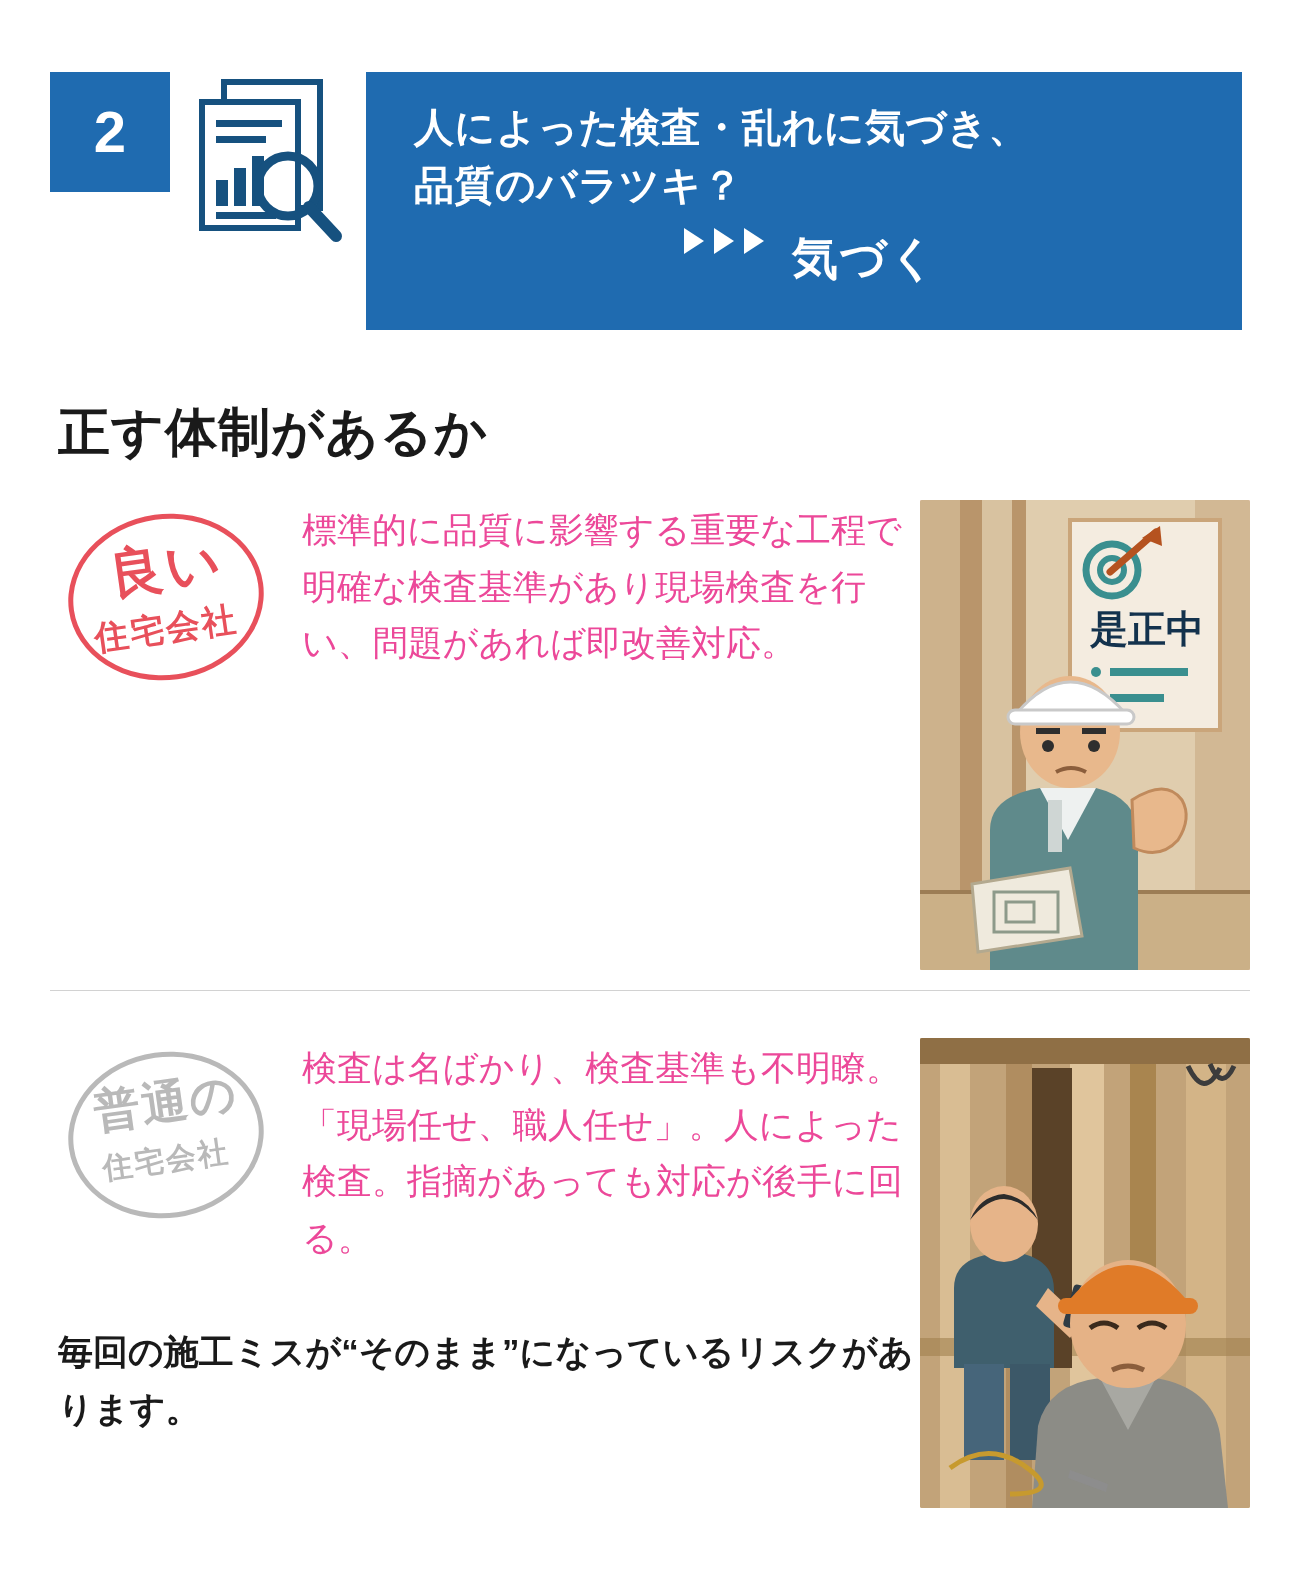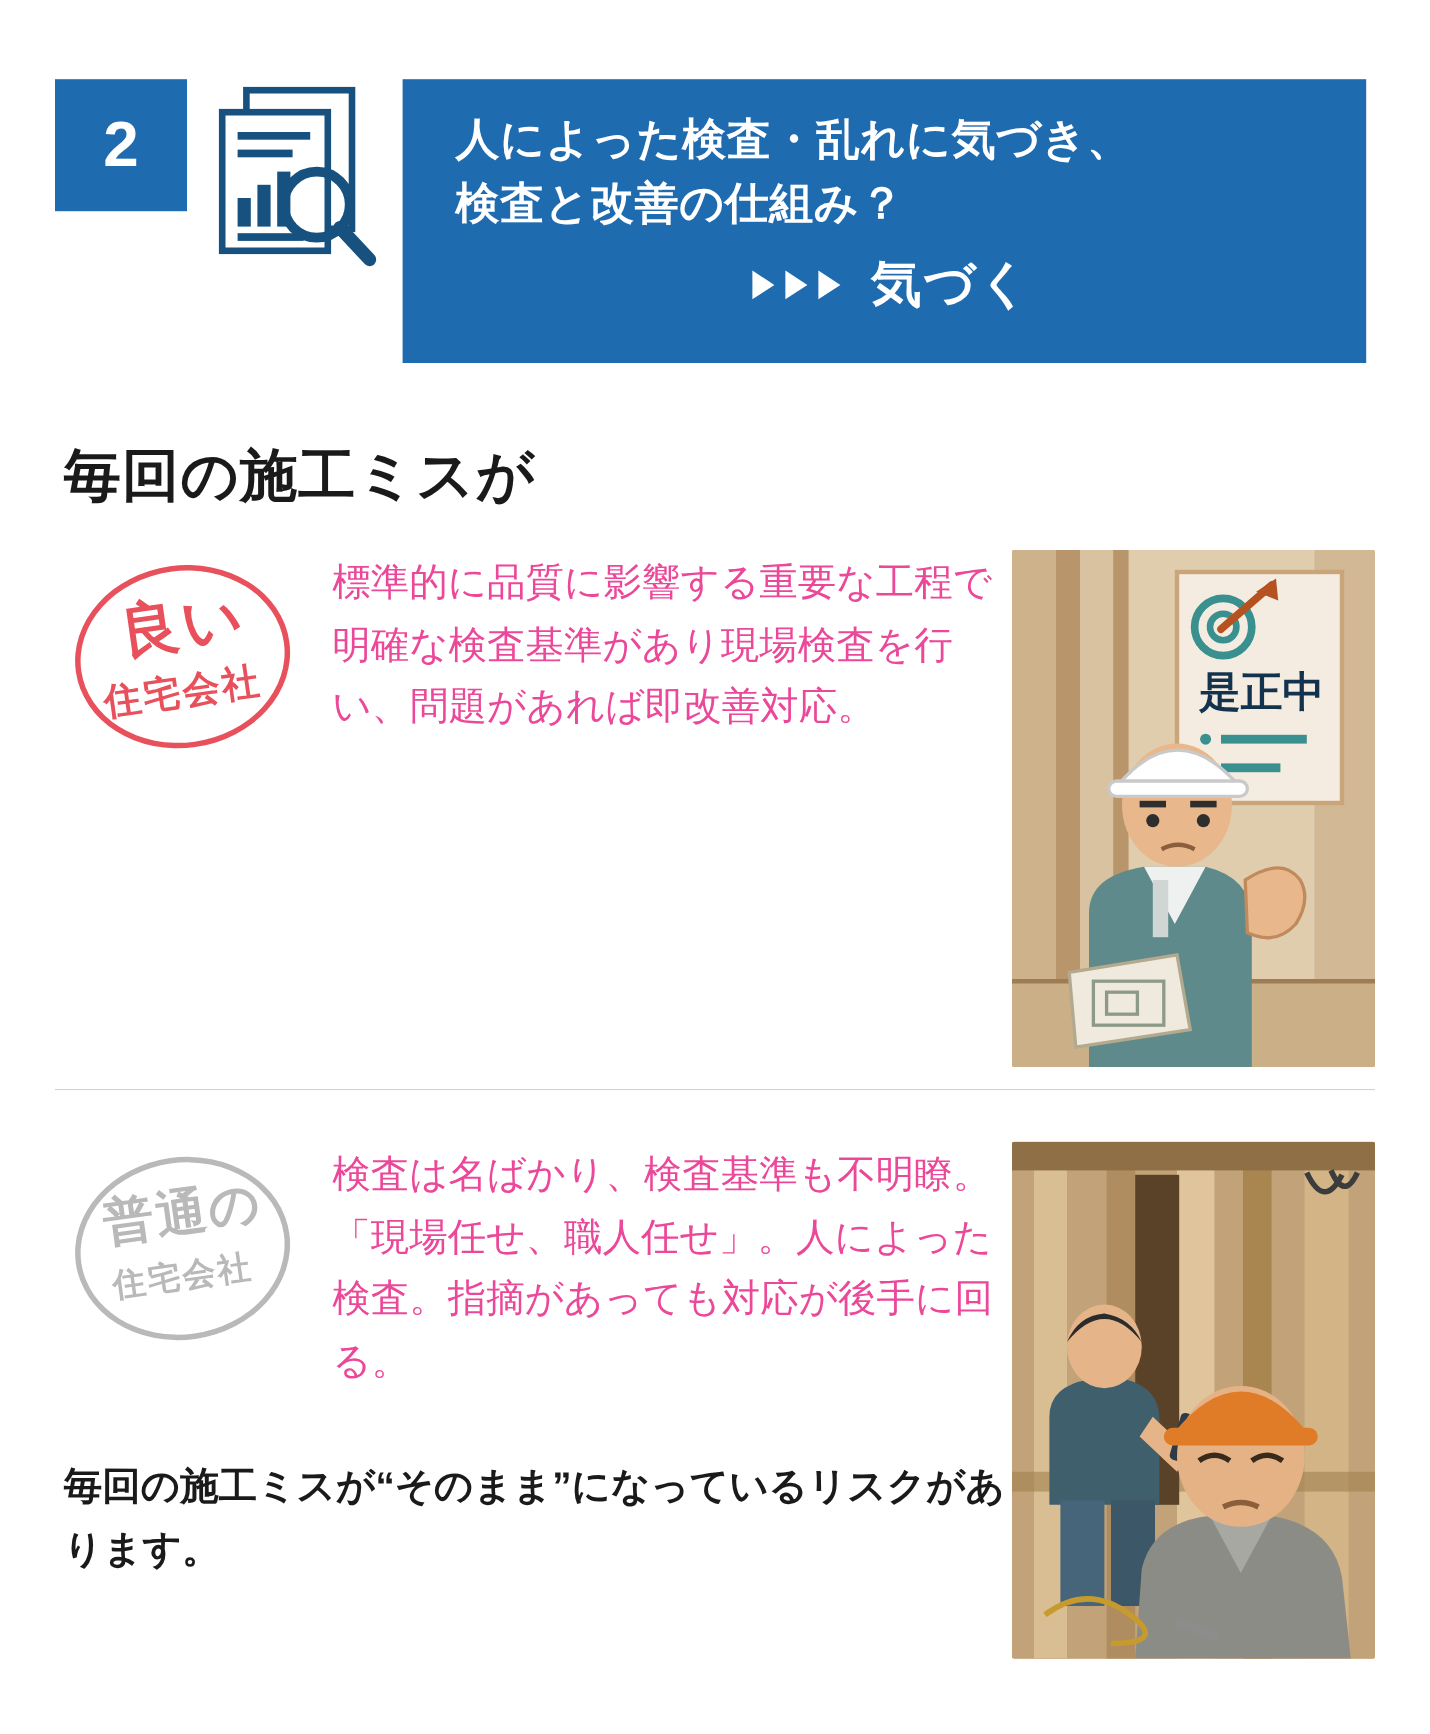--- a/index.html
+++ b/index.html
@@ -51,21 +51,21 @@
   }
   .header-line {
     font-size: 40px;
     font-weight: bold;
     line-height: 1.45;
     letter-spacing: 0.5px;
   }
   .header-sub {
     margin-top: 14px;
     display: flex;
-    align-items: center;
+    align-items: flex-start;
     justify-content: center;
     gap: 28px;
   }
   .arrows {
     display: flex;
     gap: 10px;
   }
   .arrows i {
     display: block;
     width: 0; height: 0;
@@ -190,33 +190,33 @@
         <rect x="46" y="92" width="12" height="38" fill="#16517f"></rect>
         <rect x="64" y="80" width="12" height="50" fill="#16517f"></rect>
         <rect x="28" y="136" width="60" height="7" fill="#16517f"></rect>
         <circle cx="100" cy="110" r="30" fill="none" stroke="#16517f" stroke-width="9"></circle>
         <line x1="121" y1="131" x2="148" y2="160" stroke="#16517f" stroke-width="12" stroke-linecap="round"></line>
       </svg>
     </div>
 
     <div class="header-band">
       <div class="header-line">人によった検査・乱れに気づき、</div>
-      <div class="header-line">検査と改善の仕組み？</div>
+      <div class="header-line">品質のバラツキ？</div>
       <div class="header-sub">
         <span class="arrows">
           <i></i>
             <i></i>
             <i></i>
         </span>
         <span class="header-sub-text">気づく</span>
       </div>
     </div>
   </div>
 
-  <div class="section-title">毎回の施工ミスが</div>
+  <div class="section-title">正す体制があるか</div>
 
   <div class="block" id="block-good">
 
     <div class="stamp-wrap">
       <div class="stamp">
         <div class="ring"></div>
         <div class="l1">良い</div>
         <div class="l2">住宅会社</div>
       </div>
     </div>

